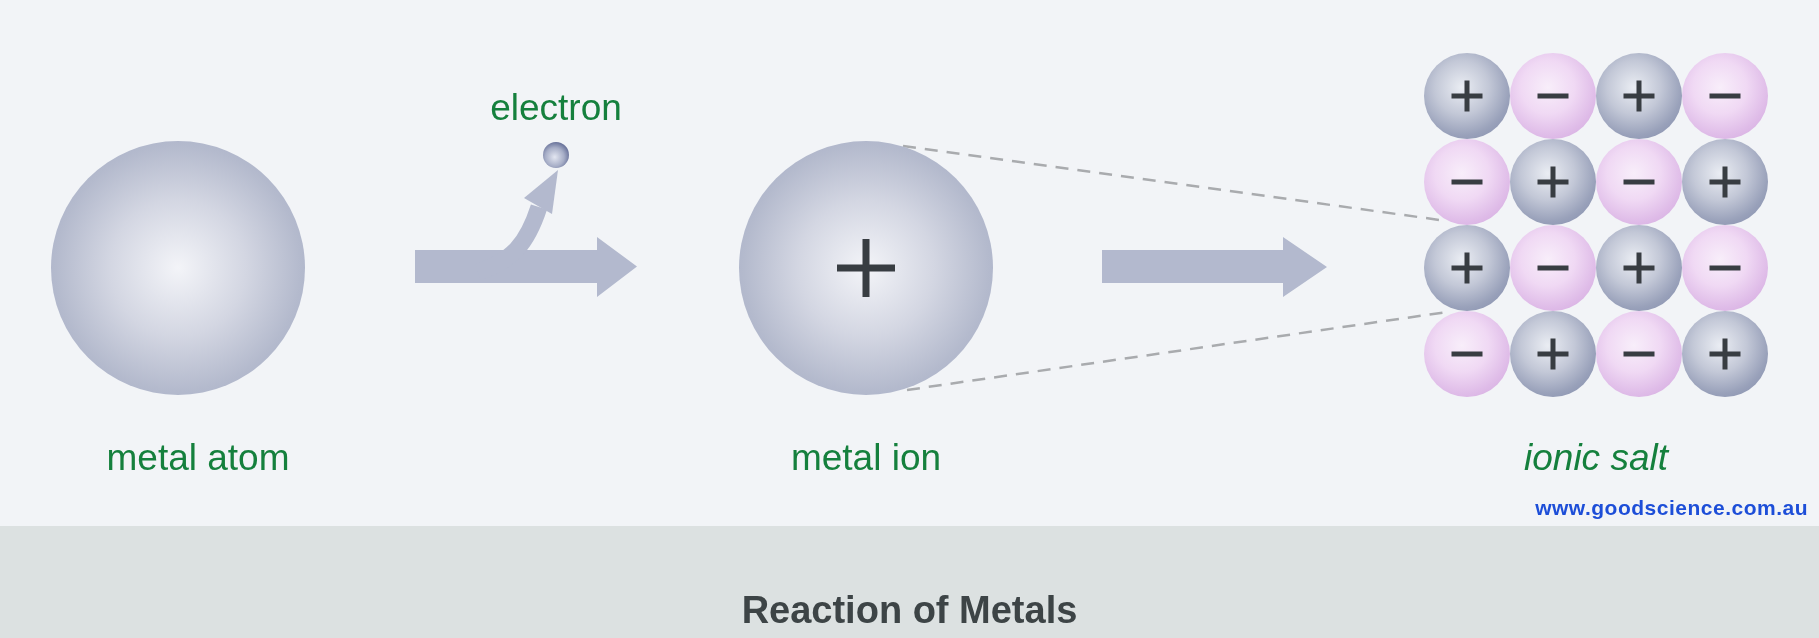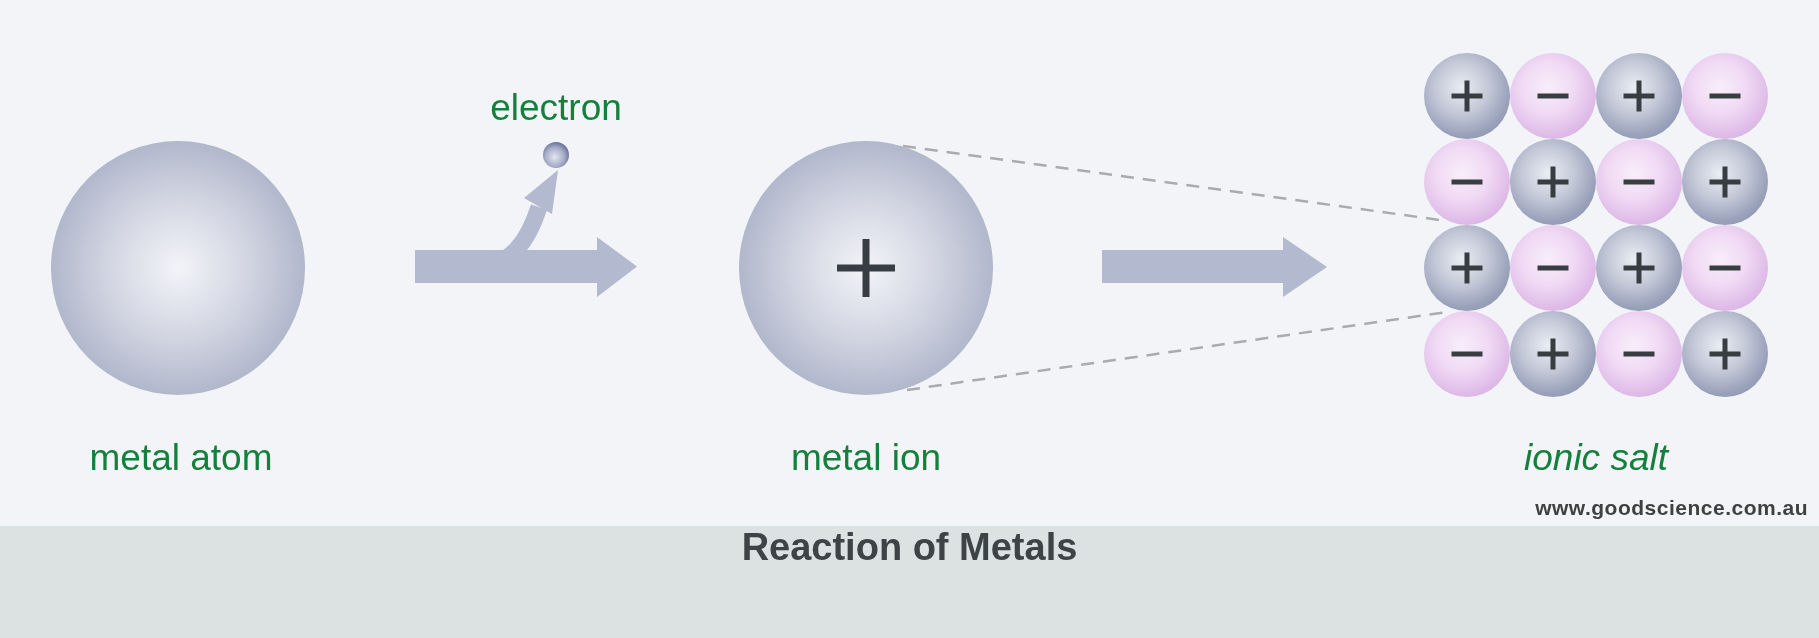--- a/index.html
+++ b/index.html
@@ -34,31 +34,31 @@
   
   .lattice{position:absolute;left:1424px;top:53px;width:344px;height:344px;}
   .cell{position:absolute;width:86px;height:86px;border-radius:50%;}
   .cell.cation{background:radial-gradient(circle at 44% 40%, #eaedf3 0%, #c3c8d7 38%, #99a1ba 68%, #7d87a8 100%);}
   .cell.anion{background:radial-gradient(circle at 44% 40%, #f8eefa 0%, #f0d9f4 38%, #dfbce8 68%, #cfa2dc 100%);}
   
   .label{
     position:absolute;transform:translateX(-50%);
     font-size:37px;line-height:1.2;color:#15803d;white-space:nowrap;
   }
-  .label.atom-label{left:181px;top:436px;}
+  .label.atom-label{left:198px;top:436px;}
   .label.ion-label{left:866px;top:436px;}
   .label.salt-label{left:1596px;top:436px;font-style:italic;}
   .label.electron-label{left:556px;top:86px;}
   .watermark{
     position:absolute;right:11px;top:496px;
-    font-size:21px;font-weight:bold;color:#404040;letter-spacing:0.5px;white-space:nowrap;
+    font-size:21px;font-weight:bold;color:#1d4ed8;letter-spacing:0.5px;white-space:nowrap;
   }
   .footer{
     position:absolute;left:0;bottom:0;width:100%;height:112px;
-    background:#dce1e1;display:flex;align-items:flex-start;justify-content:center;
+    background:#dce1e1;display:flex;align-items:flex-end;justify-content:center;
   }
   .footer-title{
     font-size:38px;font-weight:bold;color:#3d4446;padding-bottom:6px;white-space:nowrap;
   }
 </style>
 </head>
 <body>
 
 <div class="canvas">
 

